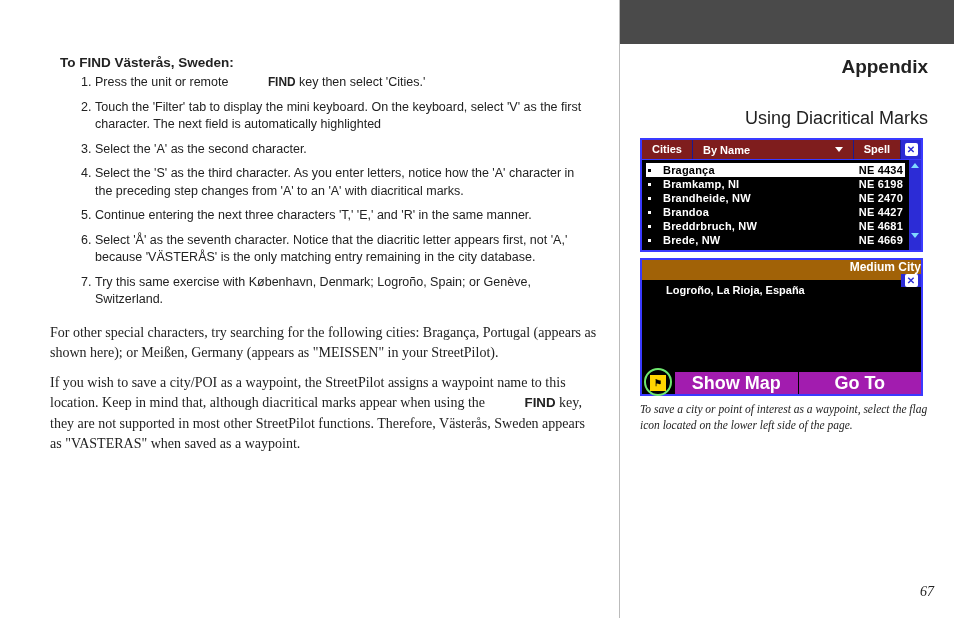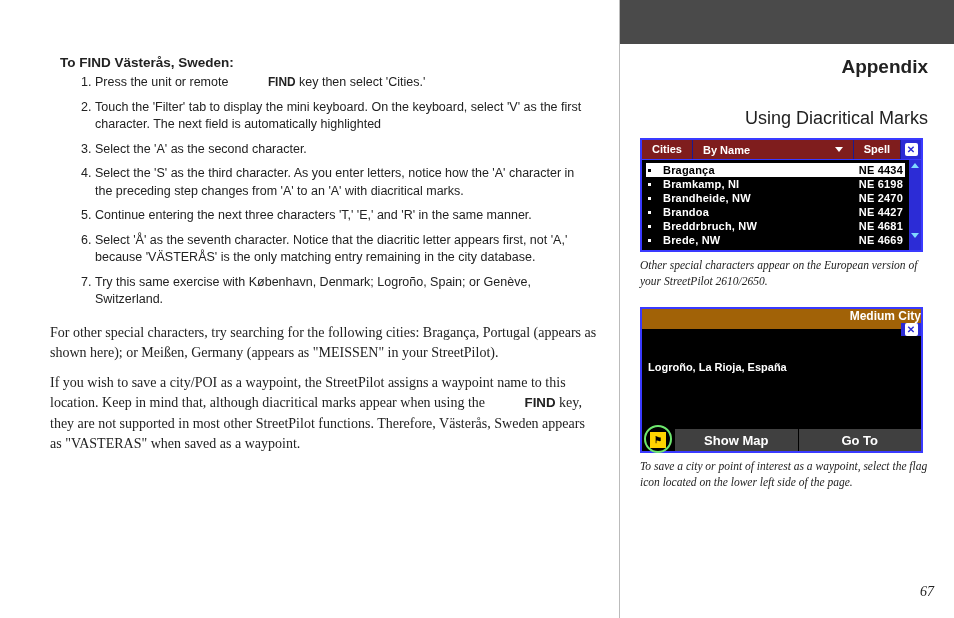--- a/index.html
+++ b/index.html
@@ -148,41 +148,41 @@
     font-family: Georgia, serif;
   }
   
   .dev2-header {
     display:flex; align-items:flex-end; height:20px; background:#a16207;flex-direction:column;
   }
   .dev2-title {
     flex:1; text-align:center; color:#fff; font-size:12px; font-weight:bold;
   }
   .dev2-body {
-    height: 72px; padding:4px 6px; color:#fff; font-size:11px; font-weight:bold;margin-top:28px;
+    height: 92px; padding:4px 24px; color:#fff; font-size:11px; font-weight:bold;
   }
   .dev2-footer {
     display:flex; height:22px;
   }
   .dev2-flag-wrap {
     width:32px; display:flex; align-items:center; justify-content:center;
     background:#000;position:relative;
   }
   .flag-circle {
     width:28px;height:28px;border:2px solid #6fe86f;border-radius:50%;
     position:absolute;left:2px;top:-4px;
     display:flex;align-items:center;justify-content:center;
     pointer-events:none;
   }
   .flag-icon {
     width:16px;height:16px;background:#ffd400;display:flex;align-items:center;justify-content:center;
     font-size:9px;color:#000;font-weight:bold;
   }
   .dev2-btn {
-    flex:1; background:#404040; color:#fff; font-size:13px; font-weight:bold;
+    flex:1; background:#a21caf; color:#fff; font-size:18px; font-weight:bold;
     display:flex;align-items:center;justify-content:center;
     border-left:1px solid #000;
   }
   .tri-down { display:inline-block;width:0;height:0;border-left:4px solid transparent;border-right:4px solid transparent;border-top:5px solid #fff;margin-left:4px;vertical-align:middle;}
   .scroll-tri { width:0;height:0;border-left:4px solid transparent;border-right:4px solid transparent;}
   .scroll-up { border-bottom:5px solid #7fd8ff; }
   .scroll-dn { border-top:5px solid #7fd8ff; }
   .dot { display:inline-block;width:3px;height:3px;background:#fff;margin-right:4px;vertical-align:middle;}
 </style>
 </head>
@@ -266,21 +266,20 @@
             <div class="scroll-arrow">
                 <div class="scroll-tri scroll-up"></div>
               </div>
             <div style="flex:1"></div>
             <div class="scroll-arrow" style="margin-top:60px">
                 <div class="scroll-tri scroll-dn"></div>
               </div>
           </div>
         </div>
       </div>
-      <div class="caption">Other special characters appear on the European version of your StreetPilot 2610/2650.</div>
 
       <div class="device">
         <div class="dev2-header">
           <div style="width:20px"></div>
           <div class="dev2-title">Medium City</div>
           <div class="dev1-x" style="height:20px">
             <div class="dev1-x-box">✕</div>
           </div>
         </div>
         <div class="dev2-body">

